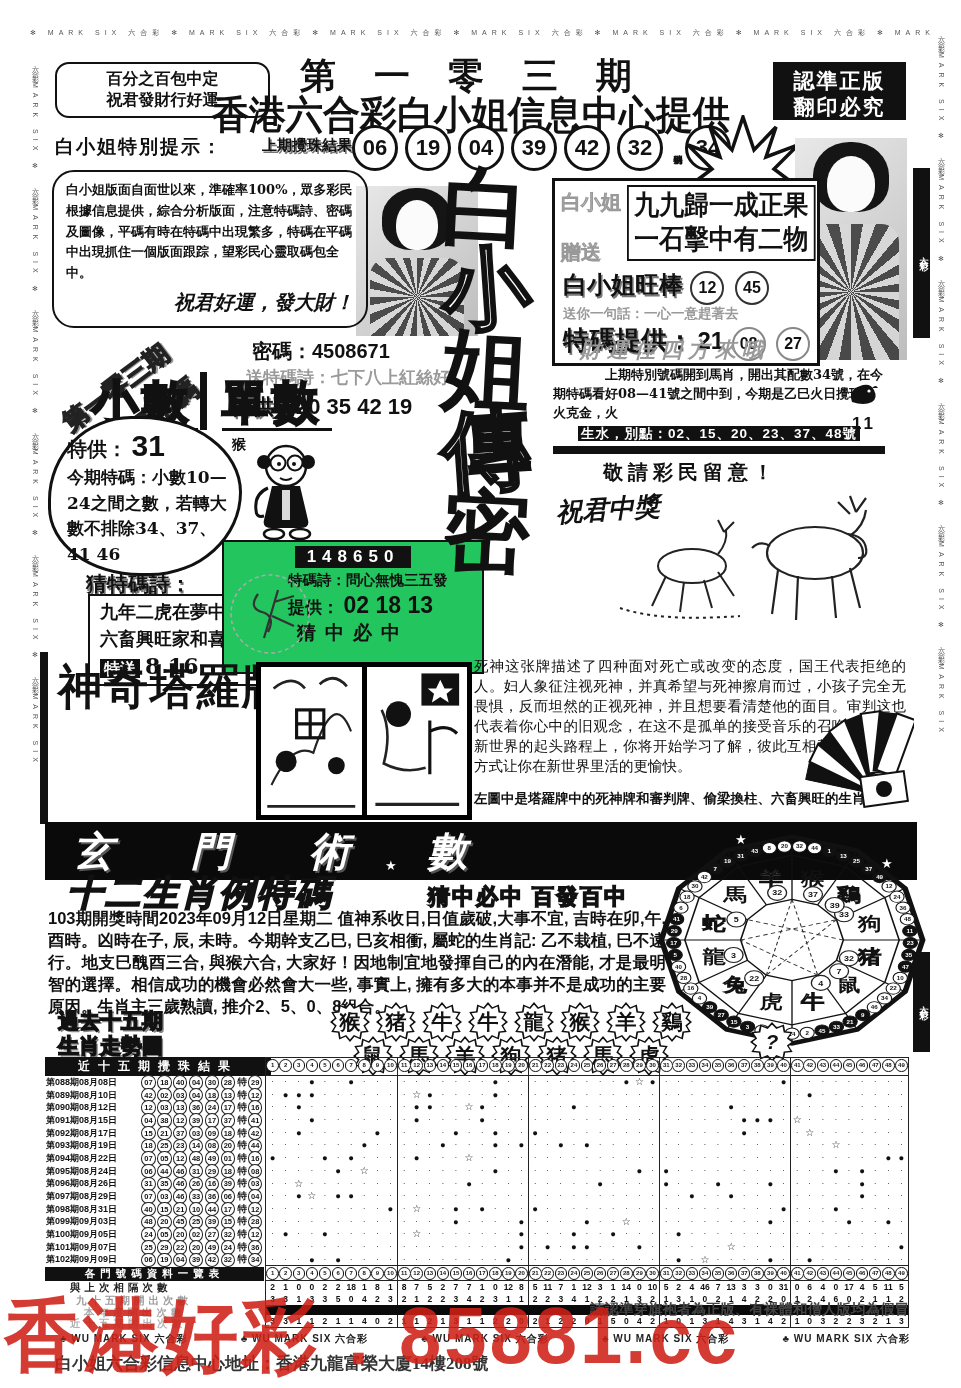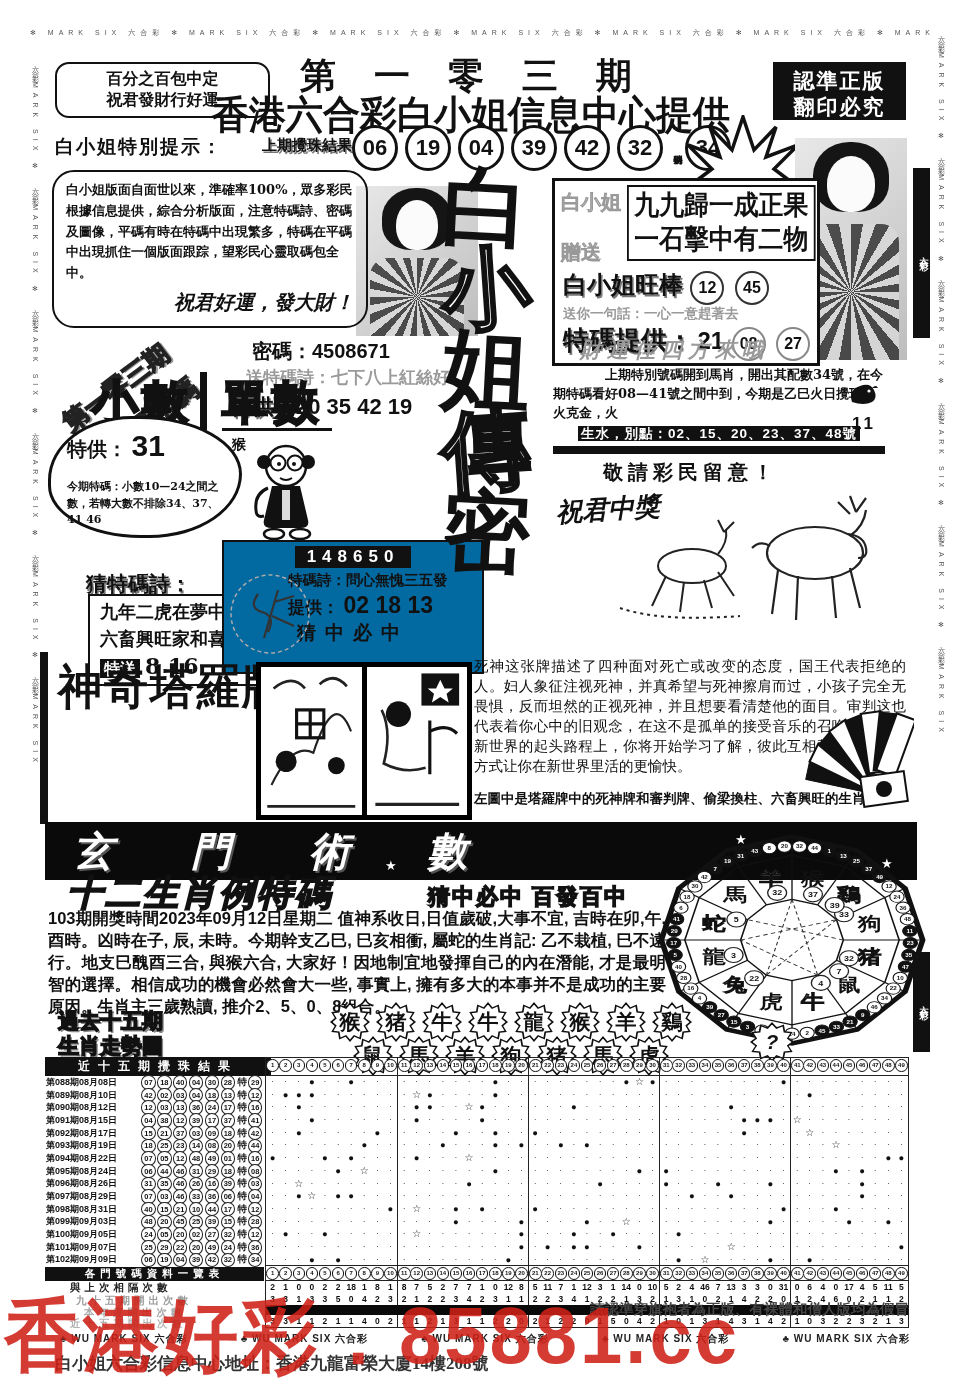--- a/index.html
+++ b/index.html
@@ -45,21 +45,21 @@
 
   
   .big-outline{font-size:46px;font-weight:900;color:#fff;-webkit-text-stroke:2.4px #111;
                letter-spacing:4px;white-space:nowrap;}
   .bubble{border:3px solid #111;border-radius:45% 55% 50% 50% / 55% 50% 55% 45%;
           padding:10px 12px 6px 16px;background:#fff;}
   .poem-box{border:2.5px solid #111;background:#fff;padding:4px 10px;
             font-family:"DejaVu Serif",serif;}
   .inv{background:#111;color:#fff;padding:0 4px;}
 
-  .id-box{border:2px solid #111;background:#0369a1;}
+  .id-box{border:2px solid #111;background:#22c55e;}
   .serial{background:#111;color:#fff;font-weight:bold;font-size:17px;letter-spacing:6px;
           padding:1px 12px;display:inline-block;}
 
   .vert-art{font-weight:900;white-space:nowrap;line-height:.92;}
   .vert-art span{display:block;text-align:center;}
   .vert-art .solid{color:#111;}
   .vert-art .outl{color:#fff;-webkit-text-stroke:3px #111;}
 
   
   .panel{border:3px solid #111;background:#fff;}
@@ -204,21 +204,21 @@
 <div class="abs big-outline" style="left:92px;top:372px;">小數</div>
 <div class="abs" style="left:200px;top:372px;width:7px;height:58px;background:#111;"></div>
 <div class="abs big-outline" style="left:222px;top:372px;">單數</div>
 <div class="abs" style="left:90px;top:428px;width:108px;height:3px;background:#111;"></div>
 <div class="abs" style="left:222px;top:428px;width:110px;height:3px;background:#111;"></div>
 <div class="abs b" style="left:232px;top:436px;font-size:14px;">猴</div>
 
 <div class="abs bubble" style="left:48px;top:416px;width:160px;">
   <span class="b" style="font-size:20px;">特供：</span>
   <span class="b" style="font-size:30px;">31</span>
-  <div class="b serif" style="font-size:11px;line-height:1.5;margin-top:16px;">今期特碼：小數10—24之間之數，若轉大數不排除34、37、41 46</div>
+  <div class="b serif" style="font-size:17px;line-height:1.5;margin-top:2px;">今期特碼：小數10—24之間之數，若轉大數不排除34、37、41 46</div>
 </div>
 
 <svg class="abs" style="left:246px;top:440px;" width="80" height="108" viewBox="0 0 80 108">
   <circle cx="40" cy="26" r="20" fill="#fff" stroke="#111" stroke-width="2.5"></circle>
   <circle cx="18" cy="22" r="7" fill="#111"></circle>
     <circle cx="62" cy="22" r="7" fill="#111"></circle>
   <circle cx="32" cy="23" r="7.5" fill="#fff" stroke="#111" stroke-width="2"></circle>
   <circle cx="49" cy="23" r="7.5" fill="#fff" stroke="#111" stroke-width="2"></circle>
   <circle cx="33" cy="24" r="2" fill="#111"></circle>
     <circle cx="48" cy="24" r="2" fill="#111"></circle>

